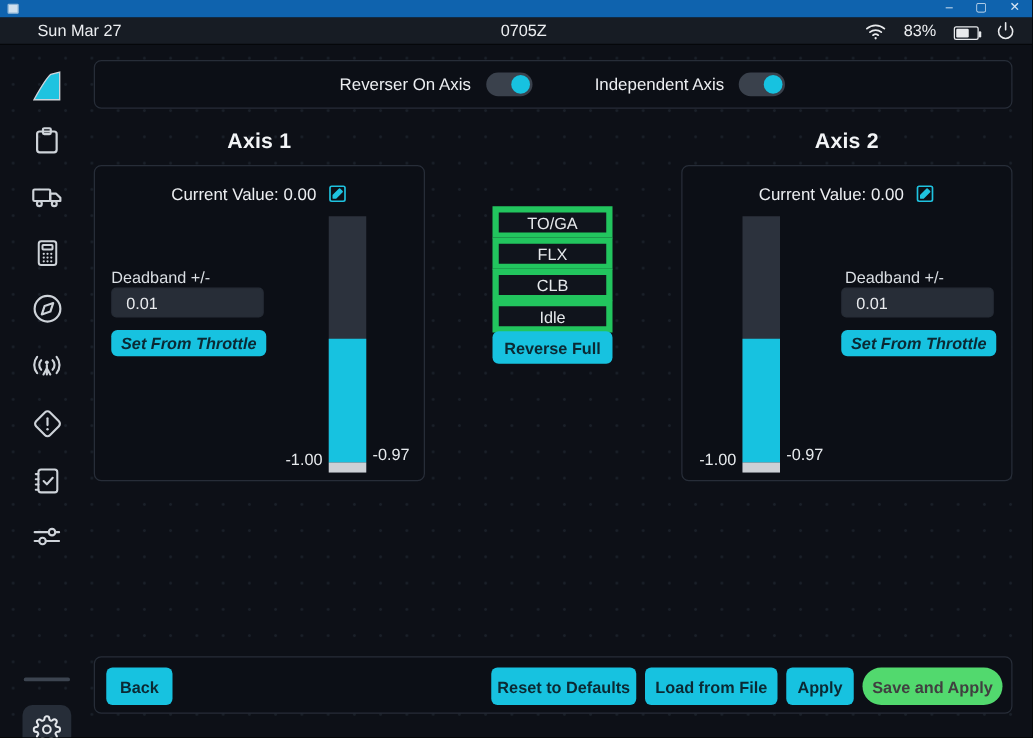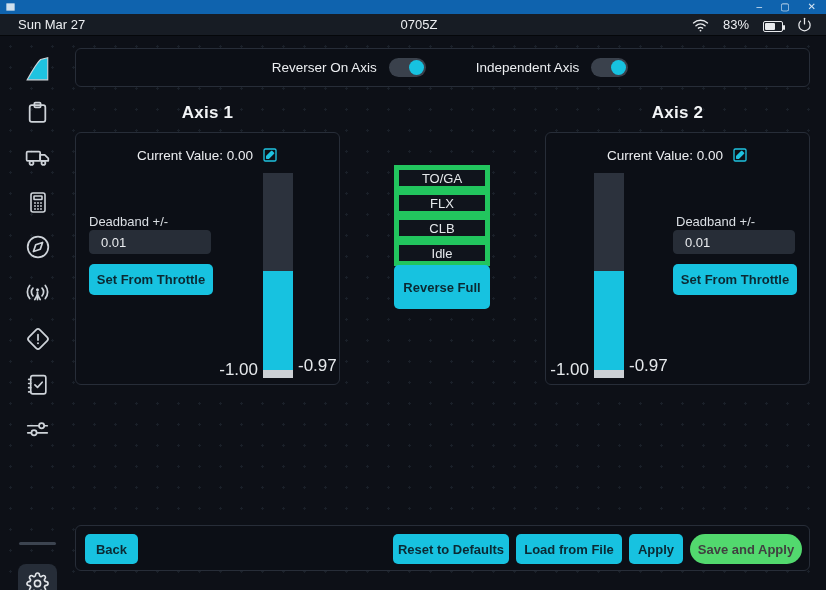--- a/index.html
+++ b/index.html
@@ -27,21 +27,21 @@
     background:#cfe0ee; border:1px solid #8fb6d8;
   }
   .win-controls { margin-left:auto; display:flex; align-items:center; gap:18px; padding-right:10px; }
   .win-controls span { font-size:10px; line-height:14px; color:#d7e6f4; cursor:default; }
   
   .statusbar {
     position:absolute; top:14px; left:0; width:826px; height:22px;
     background:#171c24; border-bottom:1px solid #05070a;
     display:flex; align-items:center; font-size:13px; color:#eceef1;
   }
-  .statusbar .date { margin-left:18px;text-align:center; }
+  .statusbar .date { margin-left:30px;text-align:center; }
   .statusbar .time { position:absolute; left:12px; right:0; text-align:center; }
   .statusbar .right { margin-left:auto; display:flex; align-items:flex-end; gap:14px; padding-right:14px; z-index:2; }
   .batt-shell { position:relative; width:20px; height:11px; border:1px solid #e8eaed; border-radius:2px; }
   .batt-fill { position:absolute; left:1px; top:1px; bottom:1px; width:10px; background:#e8eaed; border-radius:1px; }
   .batt-nub { position:absolute; right:-3px; top:3px; width:2px; height:5px; background:#e8eaed; border-radius:1px; }
   
   .sidebar { position:absolute; top:36px; left:0; width:75px; bottom:0; }
   .side-item { position:absolute; left:50%; transform:translateX(-50%); width:30px; height:30px;
     display:flex; align-items:center; justify-content:center; cursor:pointer; }
   .side-item svg { stroke:#ced3d9; }
@@ -63,33 +63,33 @@
     font-size:17px; font-weight:700; color:#f2f4f6; letter-spacing:.2px; }
   .axis-panel { top:132px; width:265px; height:253px; }
   .cv-row { position:absolute; top:14px; left:0; right:0; display:flex; align-items:center; justify-content:center; gap:9px;text-align:center; }
   .cv-text { font-size:13.5px; color:#eceef1; }
   .edit-btn { width:16px; height:16px; cursor:pointer; display:flex; }
   .field-label { position:absolute; font-size:13px; color:#dbdfe4; }
   .deadband-input { position:absolute; width:122px; height:24px; background:#272d37; border:1px solid #272d37;
     border-radius:4px; color:#e9ebee; font-size:13px; padding:0 0 0 11px; font-family:"Liberation Sans",sans-serif; outline:none; }
   .cyan-btn { background:var(--accent-cyan,#17c2e0); color:#0b2933; border:none; border-radius:5px;
     font-size:13px; font-weight:700; font-family:"Liberation Sans",sans-serif; cursor:pointer; }
-  .set-btn { position:absolute; width:124px; height:31px; }
+  .set-btn { position:absolute; width:124px; height:21px;font-style:italic; }
   .gauge { position:absolute; top:40px; width:30px; height:205px; background:#2c323d;
     display:flex; flex-direction:column; justify-content:flex-end; }
   .gauge .fill { width:100%; background:var(--accent-cyan,#17c2e0); }
   .gauge .marker { width:100%; background:#ccd0d5; }
-  .gauge-lbl { position:absolute; font-size:17px; color:#e6e9ec; }
+  .gauge-lbl { position:absolute; font-size:13px; color:#e6e9ec; }
   
   .detent-stack { position:absolute; left:394px; top:165px; width:96px; }
   .detent-btn { width:96px; height:26px; background:#10141c; border:5px solid #22c55e; margin-top:-1px;
     color:#e6e9ec; font-size:13px; display:flex; align-items:center; justify-content:center; cursor:pointer; }
   .detent-btn:first-child { margin-top:0; }
   .detent-btn.selected { background:var(--accent-cyan,#17c2e0); color:#0b2933; font-weight:700;
-    border:none; border-radius:5px; height:44px; position:relative; z-index:2; }
+    border:none; border-radius:5px; height:26px; position:relative; z-index:2; }
   
   .footer-panel { left:75px; top:525px; width:735px; height:46px; }
   .foot-btn { position:absolute; top:8px; height:30px; }
   .green-btn { background:var(--accent-green,#52d96e); color:#404040; border:none; border-radius:15px;
     font-size:13px; font-weight:700; font-family:"Liberation Sans",sans-serif; cursor:pointer; }
   svg { display:block; }
 </style>
 </head>
 <body>
 

